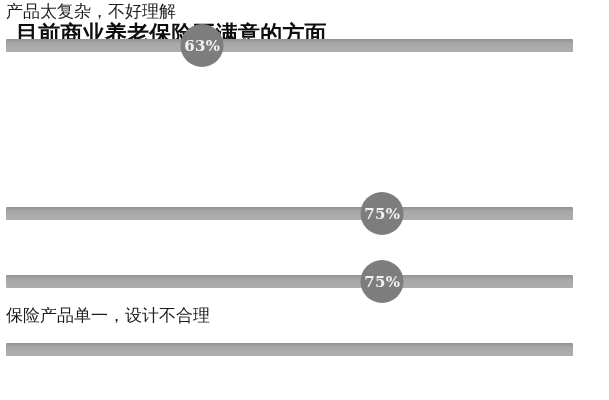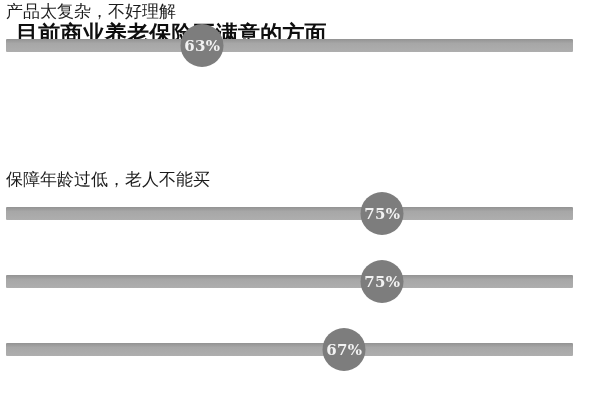--- a/index.html
+++ b/index.html
@@ -73,39 +73,36 @@
   }
 </style>
 </head>
 <body>
 
 <div class="page">
 
   <div class="chart-title">目前商业养老保险不满意的方面</div>
 
   <div class="row">
-    <div class="row-label">保障年龄过低，老人不能买</div>
     <div class="track"></div>
     <div class="marker" style="left: 66.36%;">
       <span class="marker-text">75%</span>
     </div>
   </div>
 
   <div class="row">
     <div class="track"></div>
     <div class="marker" style="left: 66.36%;">
       <span class="marker-text">75%</span>
     </div>
   </div>
 
   <div class="row">
+    <div class="row-label">保险产品单一，设计不合理</div>
     <div class="track"></div>
-    <div class="marker" style="left: 59.68%;">
-      <span class="marker-text">67%</span>
-    </div>
   </div>
 
   <div class="row">
     <div class="row-label">产品太复杂，不好理解</div>
     <div class="track"></div>
     <div class="marker" style="left: 34.62%;">
       <span class="marker-text">63%</span>
     </div>
   </div>
 

